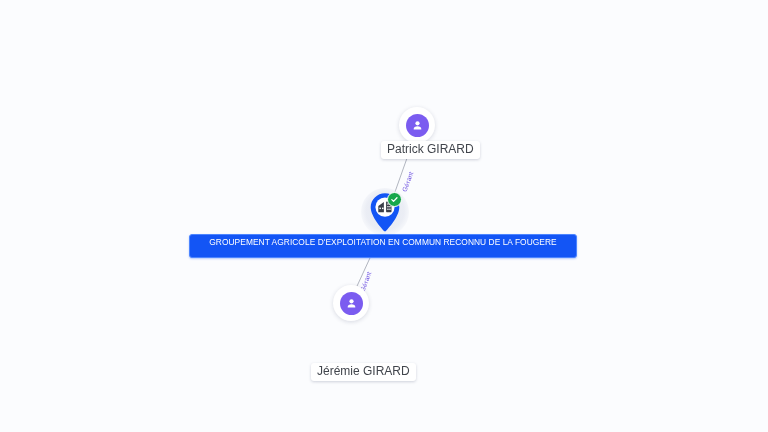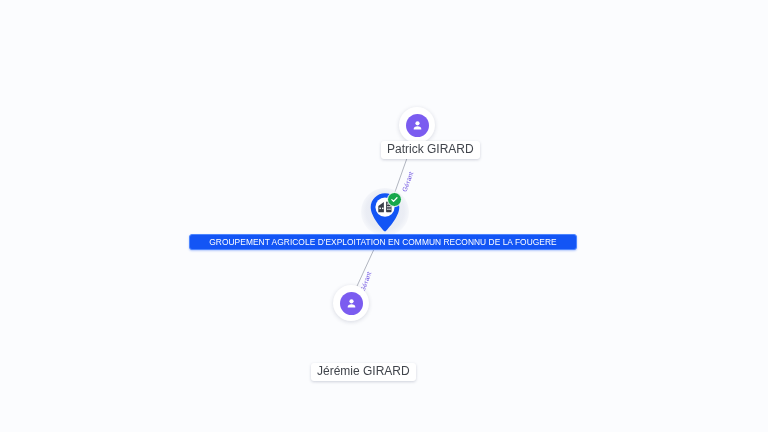--- a/index.html
+++ b/index.html
@@ -131,21 +131,21 @@
     justify-content: center;
   }
   #company-check-badge svg { display: block; }
 
   
   #company-label-bar {
     position: absolute;
     left: 189px;
     top: 234px;
     width: 388px;
-    height: 16px;
+    height: 24px;
     box-sizing: border-box;
     background: #1355f5;
     border: 1px solid #4c85ff;
     border-radius: 3px;
     color: #ffffff;
     font-family: "Liberation Sans", sans-serif;
     font-size: 8.4px;
     line-height: 14px;
     letter-spacing: 0.05px;
     text-align: center;

